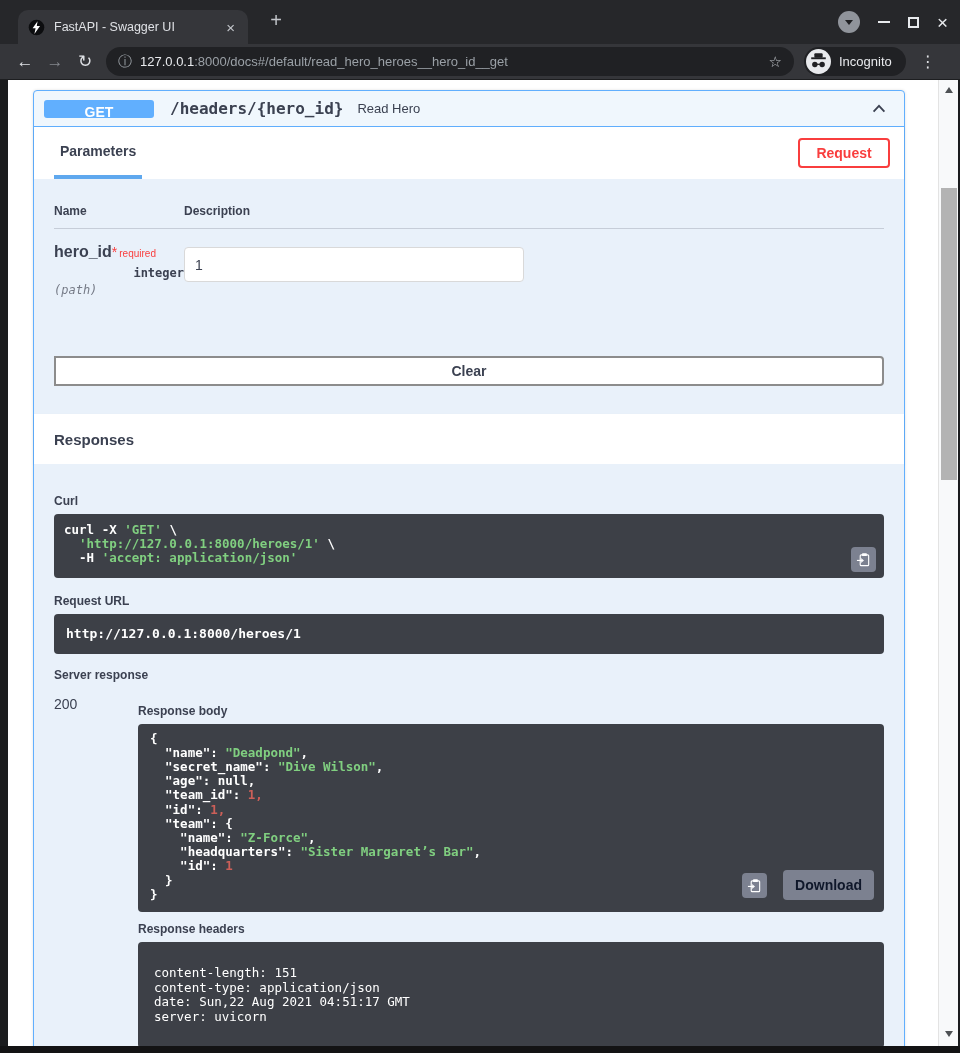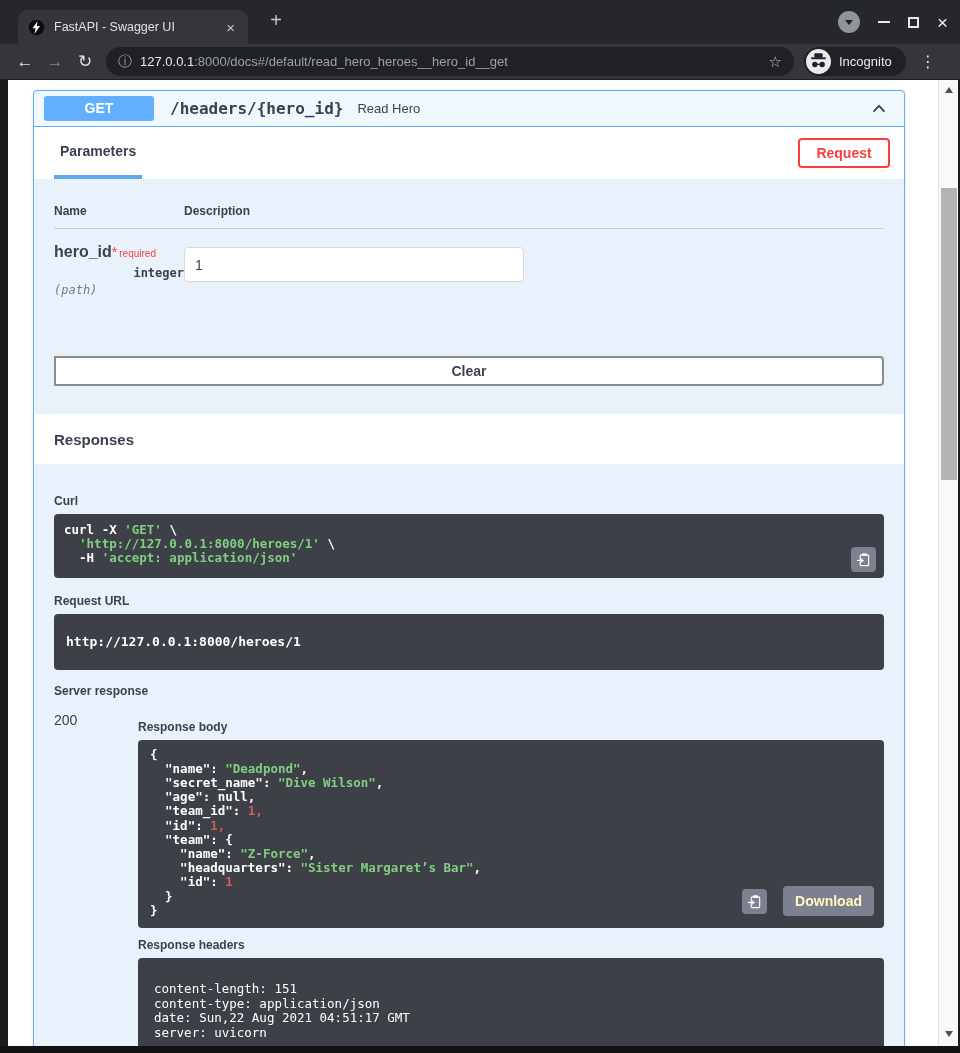--- a/index.html
+++ b/index.html
@@ -34,21 +34,21 @@
   .incog { margin-left:10px; height:29px; background:#202124; border-radius:15px; display:flex; align-items:center; padding:2px; }
   .incog-label { color:#e8eaed; font-size:13px; margin:0 12px 0 8px; }
   .menu-ico { color:#dfe1e5; font-size:16px; margin-left:12px; width:20px; text-align:center; }
 
   
   .page { position:absolute; left:8px; top:80px; width:930px; height:966px; background:#ffffff; overflow:hidden; }
   .opblock { margin:10px 0 0 25px; width:872px; border:1px solid #61affe; border-radius:4px; background:#f0f7fd;
              box-shadow:0 0 3px rgba(0,0,0,.12); }
 
   .op-header { height:36px; display:flex; align-items:center; padding:0 10px; border-bottom:1px solid #61affe; }
-  .method-badge { width:110px; height:25px; background:#61affe; border-radius:3px; color:#fff; font-weight:bold;
+  .method-badge { width:110px; height:18px; background:#61affe; border-radius:3px; color:#fff; font-weight:bold;
                   font-size:14px; text-align:center; line-height:25px; }
   .op-path { margin-left:16px; font-family:"DejaVu Sans Mono", monospace; font-weight:bold; font-size:16px; color:#3b4151; }
   .op-summary { margin-left:14px; font-size:13px; color:#3b4151; }
   .op-chevron { margin-left:auto; margin-right:6px; display:flex; }
 
   .tab-row { height:52px; background:#fff; display:flex; align-items:stretch; padding:0 14px 0 20px; box-shadow:0 1px 2px rgba(0,0,0,.1); }
   .ptab { display:flex; align-items:center; padding:0 6px; font-size:14px; font-weight:bold; color:#3b4151; border-bottom:4px solid #5fa8ee; }
   .cancel-btn { margin-left:auto; align-self:center; width:92px; height:30px; border:2px solid #f93e3e; border-radius:4px;
                 background:transparent; color:#f93e3e; font-weight:bold; font-size:14px; font-family:"Liberation Sans",sans-serif; }
 
@@ -69,39 +69,39 @@
   .clear-btn { flex:1; height:30px; background:#fff; border:2px solid #8c8c8c; border-radius:0 4px 4px 0;
                color:#3b4151; font-weight:bold; font-size:14px; font-family:"Liberation Sans",sans-serif; }
 
   .responses-header { height:50px; background:#fff; display:flex; align-items:center; padding:0 20px;
                       font-size:15px; font-weight:bold; color:#3b4151; box-shadow:0 1px 2px rgba(0,0,0,.1); }
   .responses-inner { background:#e9f1fa; padding:30px 20px 10px; }
   .lbl { font-size:12px; font-weight:bold; color:#3b4151; margin-bottom:6px; }
   .codeblock { background:#3d4047; border-radius:4px; color:#fff; font-family:"DejaVu Sans Mono",monospace;
                font-size:12.5px; line-height:14.2px; font-weight:600; position:relative; }
   .curl-block { padding:9px 10px 12px; }
-  .url-block { margin-bottom:3px; padding:20px 12px; font-size:13px; font-weight:bold; line-height:16px; white-space:pre; }
+  .url-block { margin-bottom:3px; padding:12px 12px; font-size:13px; font-weight:bold; line-height:16px; white-space:pre; }
   .code-line { white-space:pre; }
   .tok-plain { color:#ffffff; }
   .tok-str { color:#80cf80; }
   .tok-num { color:#cd5f58; }
   .copy-btn { position:absolute; right:8px; bottom:8px; width:25px; height:25px; background:#7c8190; border:none;
               border-radius:4px; display:flex; align-items:center; justify-content:center; }
   .mt18 { margin-top:18px; }
   .mt10 { margin-top:10px; }
   .live-head { display:flex; margin-top:12px; padding-bottom:12px; border-bottom:1px solid rgba(59,65,81,.2); }
   .code-col { width:84px; }
   .live-code-h { font-size:14px; font-weight:bold; color:#3b4151; }
   .live-det-h { font-size:12px; font-weight:bold; color:#3b4151; padding-top:2px; }
   .live-row { display:flex; margin-top:14px; }
   .status-code { width:84px; font-size:14px; color:#3b4151; }
   .det-col { flex:1; }
   .body-block { padding:8px 12px 10px; }
   .block-controls { position:absolute; right:10px; bottom:12px; display:flex; align-items:center; gap:16px; }
-  .dl-btn { height:30px; padding:2px 12px; background:#7c8190; border:none; border-radius:4px; color:#fef9c3;
+  .dl-btn { height:30px; padding:2px 12px; background:#7c8190; border:none; border-radius:4px; color:#0f172a;
             font-weight:bold; font-size:14px; font-family:"Liberation Sans",sans-serif; }
   .hdrs-block { padding:24px 16px; white-space:pre; font-weight:normal; line-height:14.5px; }
 
   
   .scrollbar { position:absolute; left:938px; top:80px; width:20px; height:966px; background:#f8f9fa; border-left:1px solid #e3e3e3; }
   .sb-arrow { position:absolute; left:0; width:20px; height:16px; display:flex; align-items:center; justify-content:center; }
   .sb-up { top:2px; } .sb-down { bottom:4px; }
   .tri-up { width:0; height:0; border-left:4.5px solid transparent; border-right:4.5px solid transparent; border-bottom:6px solid #4e5154; }
   .tri-down { width:0; height:0; border-left:4.5px solid transparent; border-right:4.5px solid transparent; border-top:6px solid #4e5154; }
   .sb-thumb { position:absolute; left:2px; top:108px; width:16px; height:292px; background:#b3b3b3; }

